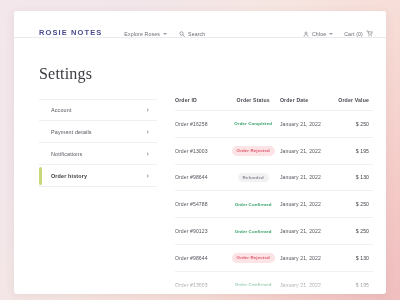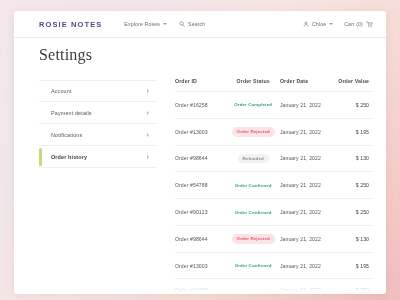--- a/index.html
+++ b/index.html
@@ -36,21 +36,21 @@
     display: flex;
     flex-direction: column;
   }
 
   
   #topbar {
     height: 27px;
     flex: 0 0 27px;
     border-bottom: 1px solid #eceaee;
     display: flex;
-    align-items: center;
+    align-items: flex-end;
     padding: 0 13px 0 25px;
     background: #fff;
   }
 
   .brand {
     font-size: 7.5px;
     font-weight: 700;
     letter-spacing: 1.1px;
     color: #4a4a8f;
     white-space: nowrap;
@@ -97,21 +97,21 @@
     flex-direction: column;
     padding: 0 13px 0 25px;
     min-height: 0;
   }
 
   #page-title {
     font-family: "Liberation Serif", serif;
     font-size: 16px;
     font-weight: 400;
     color: #3c3b42;
-    margin-top: 8px;
+    margin-top: 27px;
     margin-bottom: 14px;
     letter-spacing: .2px;
   }
 
   #body-cols {
     flex: 1 1 auto;
     display: flex;
     min-height: 0;
   }
 

